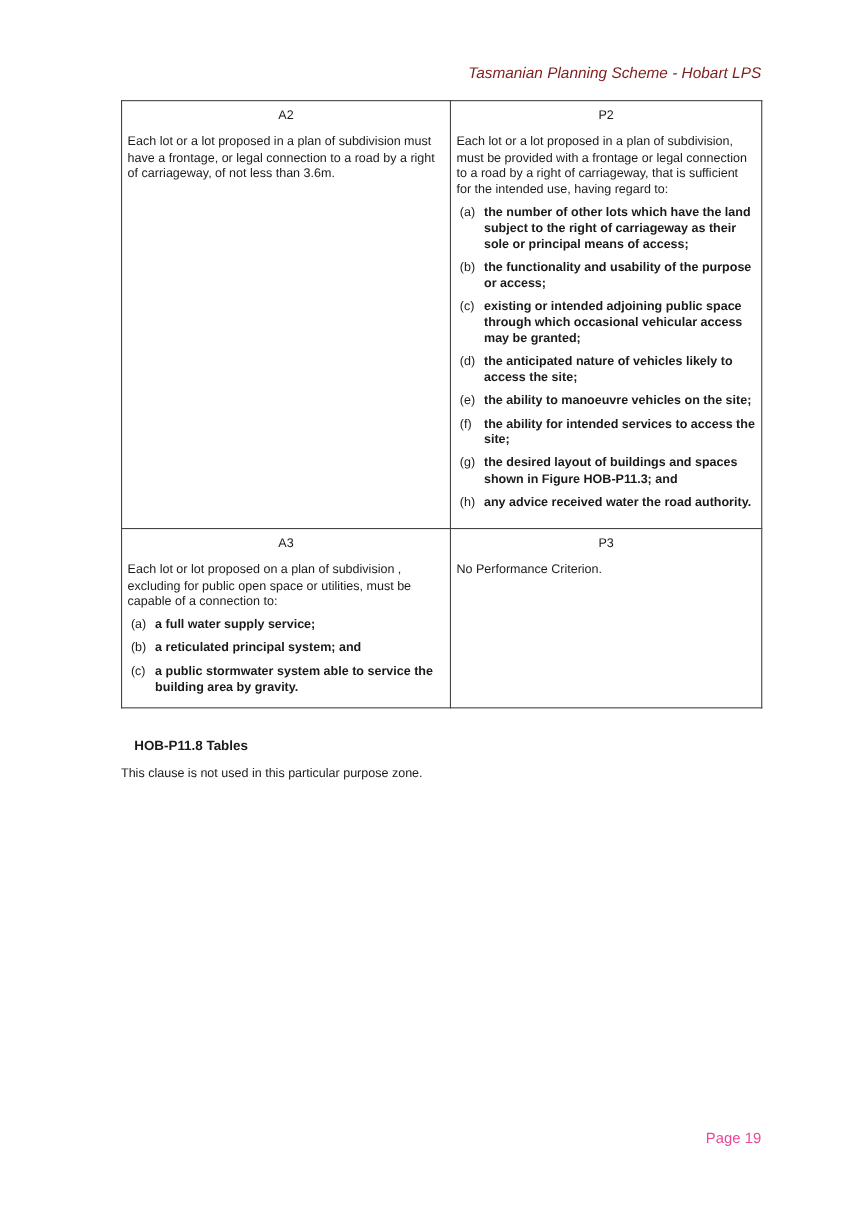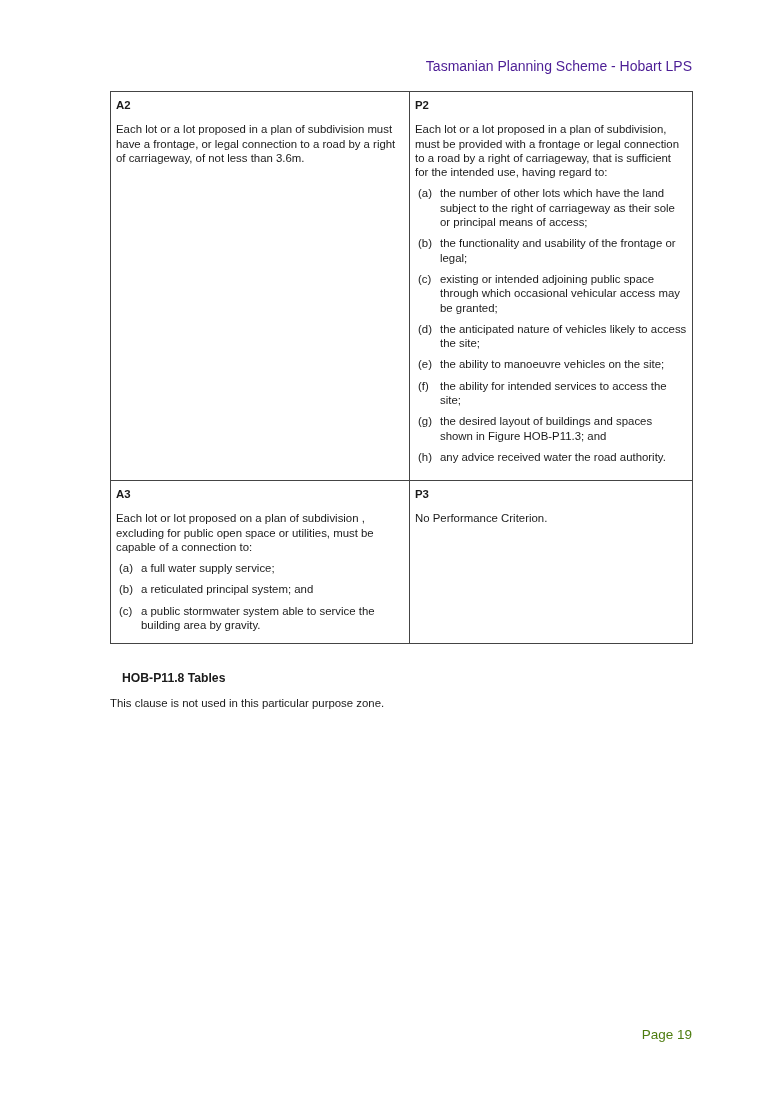--- a/index.html
+++ b/index.html
@@ -13,43 +13,45 @@
       position: relative;
       font-family: "Liberation Sans", sans-serif;
       color: #1a1a1a;
       overflow: hidden;
     }
     .header {
       position: absolute;
       top: 58px;
       right: 86px;
       font-size: 14px;
-      color: #4c1d95;
+      color: #7f1d1d;
+      font-style: italic;
     }
     .req-table {
       position: absolute;
       left: 110px;
       top: 91px;
       width: 582px;
       border-collapse: collapse;
       table-layout: fixed;
     }
     .req-table td {
       border: 1.2px solid #444;
       vertical-align: top;
       padding: 4px 5px 6px 5px;
       font-size: 11.4px;
       line-height: 14.3px;
     }
     .req-table col.c1 { width: 299px; }
     .req-table col.c2 { width: 283px; }
     .cell-title {
-      font-weight: bold;
+      font-weight: normal;
       font-size: 11.4px;
       margin: 2px 0 10px 0;
+      text-align: center;
     }
     .cell-text {
       margin: 0 0 7px 0;
     }
     .items {
       margin: 0;
       padding: 0;
       list-style: none;
     }
     .item {
@@ -58,20 +60,21 @@
     }
     .item:last-child { margin-bottom: 0; }
     .item-letter {
       width: 25px;
       flex: 0 0 25px;
       padding-left: 3px;
       box-sizing: border-box;
     }
     .item-text {
       flex: 1;
+      font-weight: bold;
     }
     .row1 td { height: 378px; }
     .row2 td { height: 152px; margin-top: 44px; }
     .section-heading {
       position: absolute;
       left: 122px;
       top: 671px;
       font-weight: bold;
       font-size: 12.2px;
     }
@@ -79,21 +82,21 @@
       position: absolute;
       left: 110px;
       top: 697px;
       font-size: 11.4px;
     }
     .footer {
       position: absolute;
       top: 1027px;
       right: 86px;
       font-size: 13.5px;
-      color: #4d7c0f;
+      color: #ec4899;
     }
   </style>
 </head>
 <body>
 
 <div class="header">Tasmanian Planning Scheme - Hobart LPS</div>
 
 <table class="req-table">
   <colgroup>
       <col class="c1">
@@ -108,21 +111,21 @@
       <td>
         <div class="cell-title">P2</div>
         <div class="cell-text">Each lot or a lot proposed in a plan of subdivision, must be provided with a frontage or legal connection to a road by a right of carriageway, that is sufficient for the intended use, having regard to:</div>
         <ul class="items">
           <li class="item">
             <span class="item-letter">(a)</span>
             <span class="item-text">the number of other lots which have the land subject to the right of carriageway as their sole or principal means of access;</span>
           </li>
           <li class="item">
             <span class="item-letter">(b)</span>
-            <span class="item-text">the functionality and usability of the frontage or legal;</span>
+            <span class="item-text">the functionality and usability of the purpose or access;</span>
           </li>
           <li class="item">
             <span class="item-letter">(c)</span>
             <span class="item-text">existing or intended adjoining public space through which occasional vehicular access may be granted;</span>
           </li>
           <li class="item">
             <span class="item-letter">(d)</span>
             <span class="item-text">the anticipated nature of vehicles likely to access the site;</span>
           </li>
           <li class="item">

